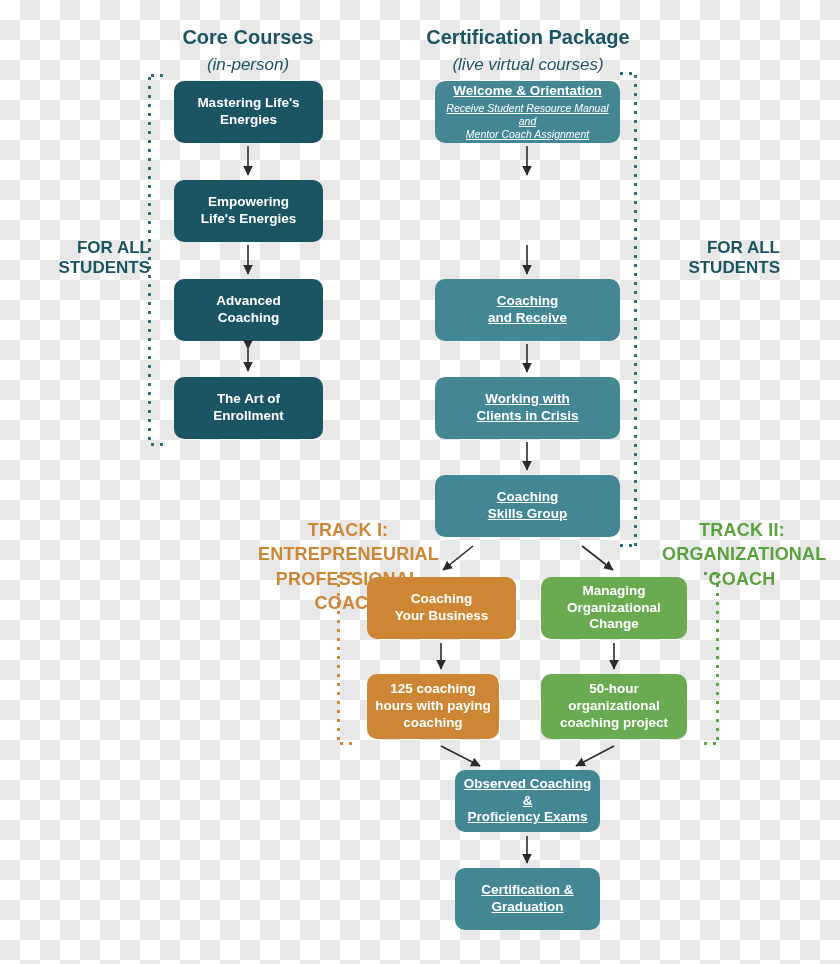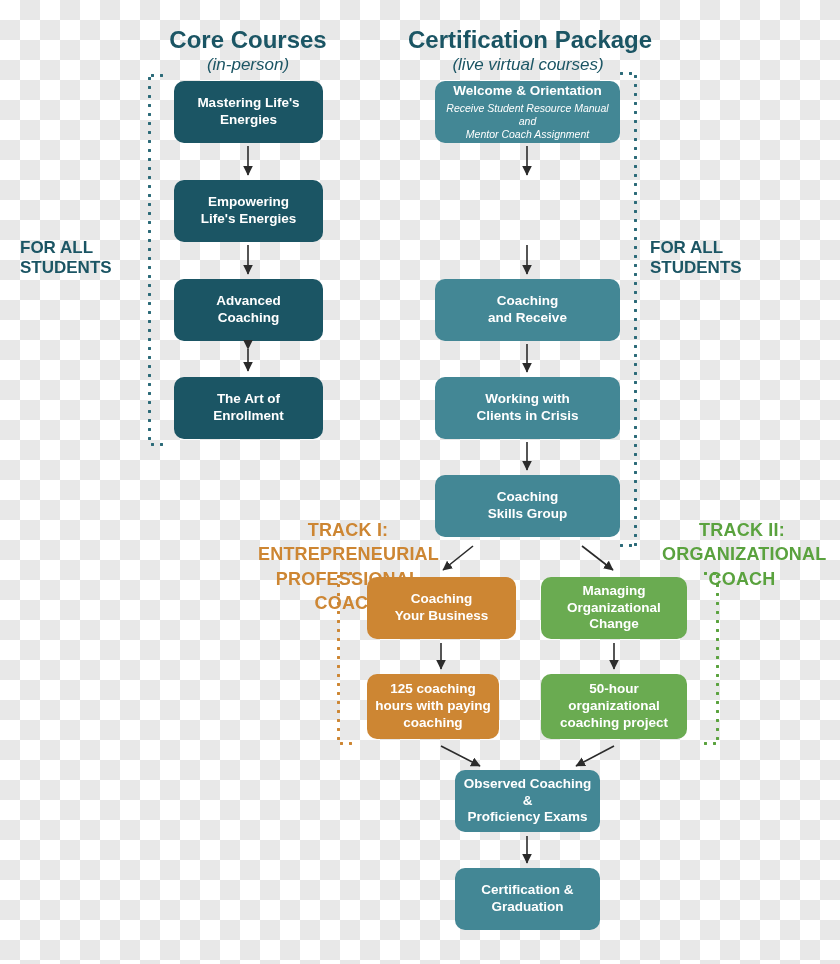--- a/index.html
+++ b/index.html
@@ -13,46 +13,46 @@
       linear-gradient(45deg,#e8e8e8 25%,transparent 25%,transparent 75%,#e8e8e8 75%),
       linear-gradient(45deg,#e8e8e8 25%,transparent 25%,transparent 75%,#e8e8e8 75%);
     background-size:40px 40px;
     background-position:0 0,20px 20px;
   }
   #stage{position:absolute;inset:0;}
 
   
   .col-title{
     position:absolute;text-align:center;color:#1b5564;
-    font-weight:bold;font-size:24px;line-height:1.05;white-space:nowrap;
+    font-weight:bold;font-size:20px;line-height:1.05;white-space:nowrap;
   }
   .col-sub{
     position:absolute;text-align:center;color:#1b5564;
     font-style:italic;font-size:17px;white-space:nowrap;
   }
 
   
   .node{
     position:absolute;border-radius:10px;
     display:flex;flex-direction:column;
     align-items:center;justify-content:center;
     color:#ffffff;text-align:center;
     box-sizing:border-box;padding:4px 8px;
   }
   .node .ttl{font-weight:bold;font-size:13.5px;line-height:1.25;}
   .node .sub{font-style:italic;font-size:10.5px;line-height:1.25;margin-top:2px;}
   .dark{background:#1b5564;}
-  .mid{background:#438795;}
+  .mid{background:#438795;text-decoration:underline;}
   .orange{background:#cd8633;}
   .green{background:#6aab51;}
 
   
   .side-cap{
     position:absolute;color:#1b5564;font-weight:bold;
-    font-size:17px;line-height:1.2;text-align:left;white-space:nowrap;
+    font-size:17px;line-height:1.2;text-align:right;white-space:nowrap;
   }
   .track-cap{
     position:absolute;font-weight:bold;font-size:18px;
     line-height:1.35;text-align:center;letter-spacing:.2px;
   }
   .track-cap.t1{color:#cd8633;}
   .track-cap.t2{color:#5aa23e;}
 
   
   .brk{position:absolute;}

